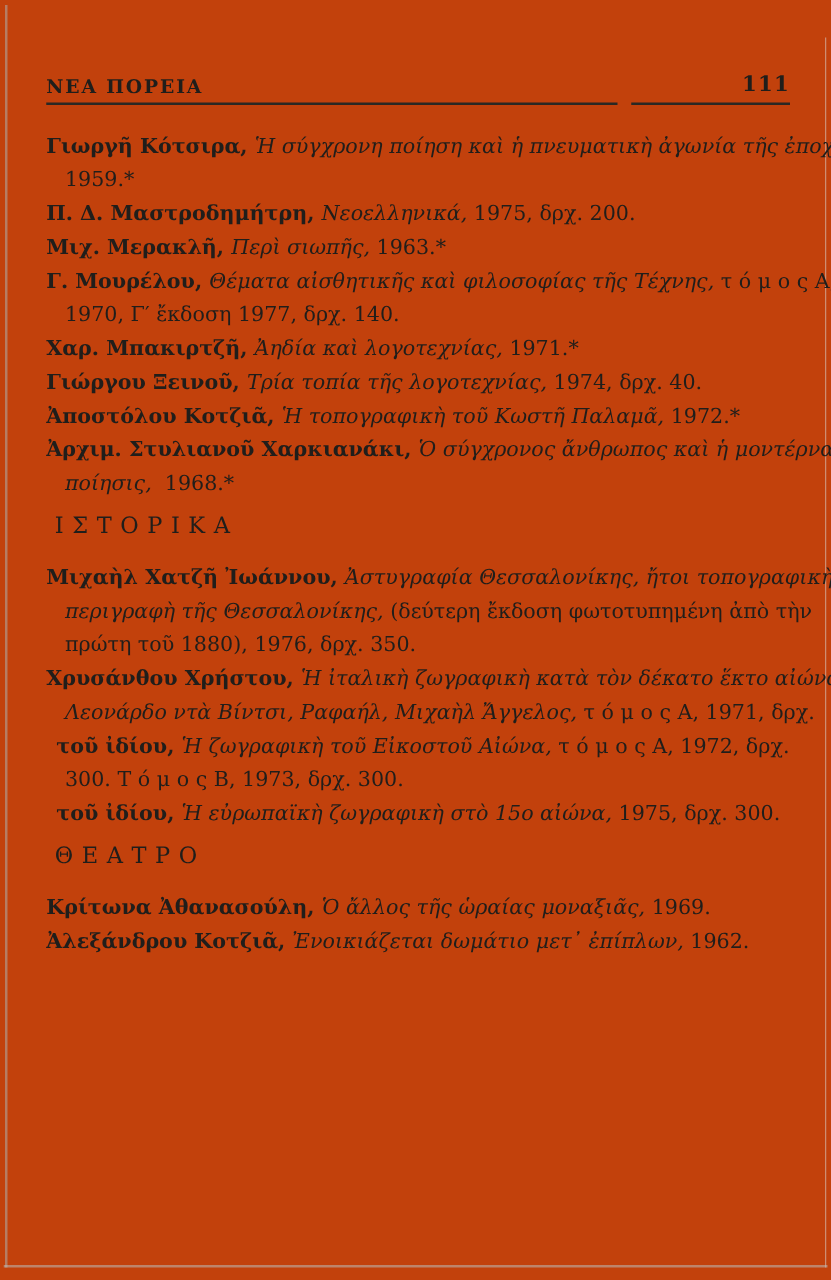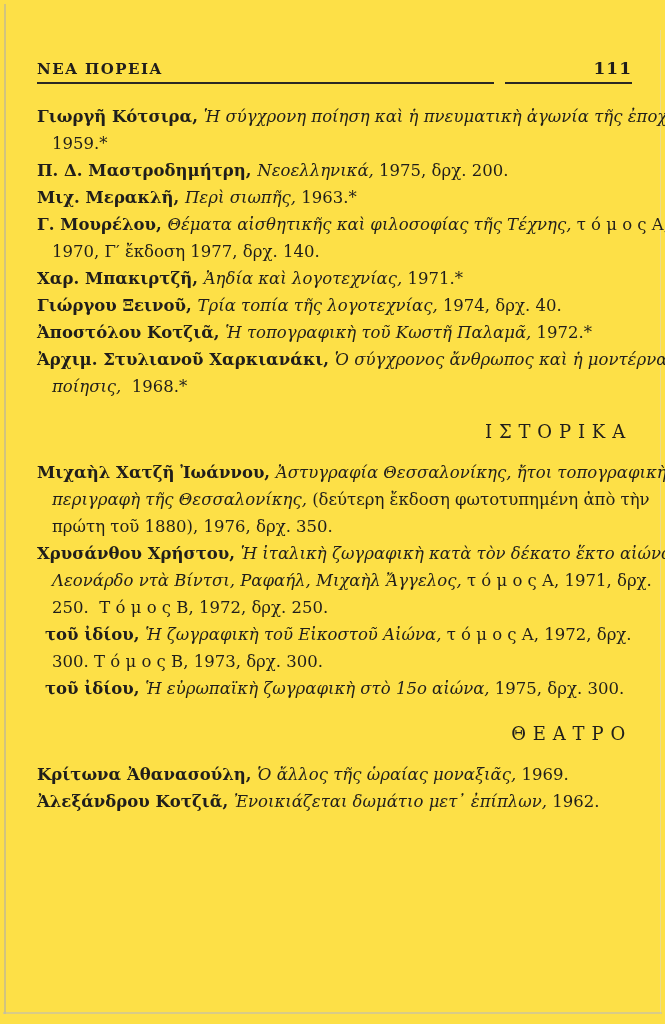--- a/index.html
+++ b/index.html
@@ -2,44 +2,44 @@
 <html><head>
 <meta charset="utf-8">
 <style>
   html,body{margin:0;padding:0;}
   body{
     width:665px;height:1024px;overflow:hidden;
     background:#ffffff;
     font-family:"DejaVu Serif", serif;
     color:#201e1b;
   }
-  .scan{position:relative;width:665px;height:1024px;background:#fde047;text-decoration:underline;}
+  .scan{position:relative;width:665px;height:1024px;background:#c2410c;text-decoration:underline;}
   .edge-left{position:absolute;left:4px;top:4px;bottom:10px;width:2px;background:#adadab;opacity:.55;}
   .edge-right{position:absolute;right:4px;top:30px;bottom:10px;width:1px;background:#d9d9d7;opacity:.5;}
   .edge-bottom{position:absolute;left:3px;right:3px;bottom:10px;height:2px;background:#bcbcba;opacity:.55;}
   .page{position:absolute;left:37px;right:33px;top:58px;}
 
   .header{display:flex;justify-content:space-between;align-items:flex-end;font-weight:bold;}
   .journal{font-size:15px;letter-spacing:1.5px;}
   .pageno{font-size:17px;letter-spacing:1px;margin-left:28px;}
   .rule{display:flex;margin-top:4px;height:2px;}
   .rule .a{width:457px;background:#2a2824;}
   .rule .gap{width:11px;}
   .rule .b{flex:1;background:#2a2824;}
 
   .content{margin-top:19px;font-size:16.5px;line-height:27px;}
   .line{white-space:pre;height:27px;}
   .line.cont{padding-left:15px;}
   .entry.indented .line.first{padding-left:8px;}
   .seg.bold{font-weight:bold;}
   .seg.italic{font-style:italic;}
   .section-title{
-    text-align:right;font-size:18px;line-height:27px;
+    text-align:left;font-size:18px;line-height:27px;
     letter-spacing:0.38em;padding-left:0.38em;
-    margin-top:18px;margin-bottom:14px;
+    margin-top:7px;margin-bottom:14px;
   }
   .section{margin:0;}
 </style>
 </head>
 <body>
 
 <div class="scan">
   <div class="edge-left"></div>
   <div class="edge-right"></div>
   <div class="edge-bottom"></div>
@@ -87,21 +87,20 @@
         <div class="section">
           <div class="section-title">ΙΣΤΟΡΙΚΑ</div>
           <div class="entry">
             <div class="line first"><span class="seg bold">Μιχαὴλ Χατζῆ Ἰωάννου, </span><span class="seg italic">Ἀστυγραφία Θεσσαλονίκης, ἤτοι τοπογραφικὴ</span></div>
             <div class="line cont"><span class="seg italic">περιγραφὴ τῆς Θεσσαλονίκης, </span><span class="seg plain">(δεύτερη ἔκδοση φωτοτυπημένη ἀπὸ τὴν</span></div>
             <div class="line cont"><span class="seg plain">πρώτη τοῦ 1880), 1976, δρχ. 350.</span></div>
           </div>
           <div class="entry">
             <div class="line first"><span class="seg bold">Χρυσάνθου Χρήστου, </span><span class="seg italic">Ἡ ἰταλικὴ ζωγραφικὴ κατὰ τὸν δέκατο ἕκτο αἰώνα—</span></div>
             <div class="line cont"><span class="seg italic">Λεονάρδο ντὰ Βίντσι, Ραφαήλ, Μιχαὴλ Ἄγγελος, </span><span class="seg plain">τ ό μ ο ς Α, 1971, δρχ.</span></div>
-            <div class="line cont"><span class="seg plain">250.  Τ ό μ ο ς Β, 1972, δρχ. 250.</span></div>
           </div>
           <div class="entry indented">
             <div class="line first"><span class="seg bold">τοῦ ἰδίου, </span><span class="seg italic">Ἡ ζωγραφικὴ τοῦ Εἰκοστοῦ Αἰώνα, </span><span class="seg plain">τ ό μ ο ς Α, 1972, δρχ.</span></div>
             <div class="line cont"><span class="seg plain">300. Τ ό μ ο ς Β, 1973, δρχ. 300.</span></div>
           </div>
           <div class="entry indented">
             <div class="line first"><span class="seg bold">τοῦ ἰδίου, </span><span class="seg italic">Ἡ εὐρωπαϊκὴ ζωγραφικὴ στὸ 15ο αἰώνα, </span><span class="seg plain">1975, δρχ. 300.</span></div>
           </div>
         </div>
         <div class="section">

